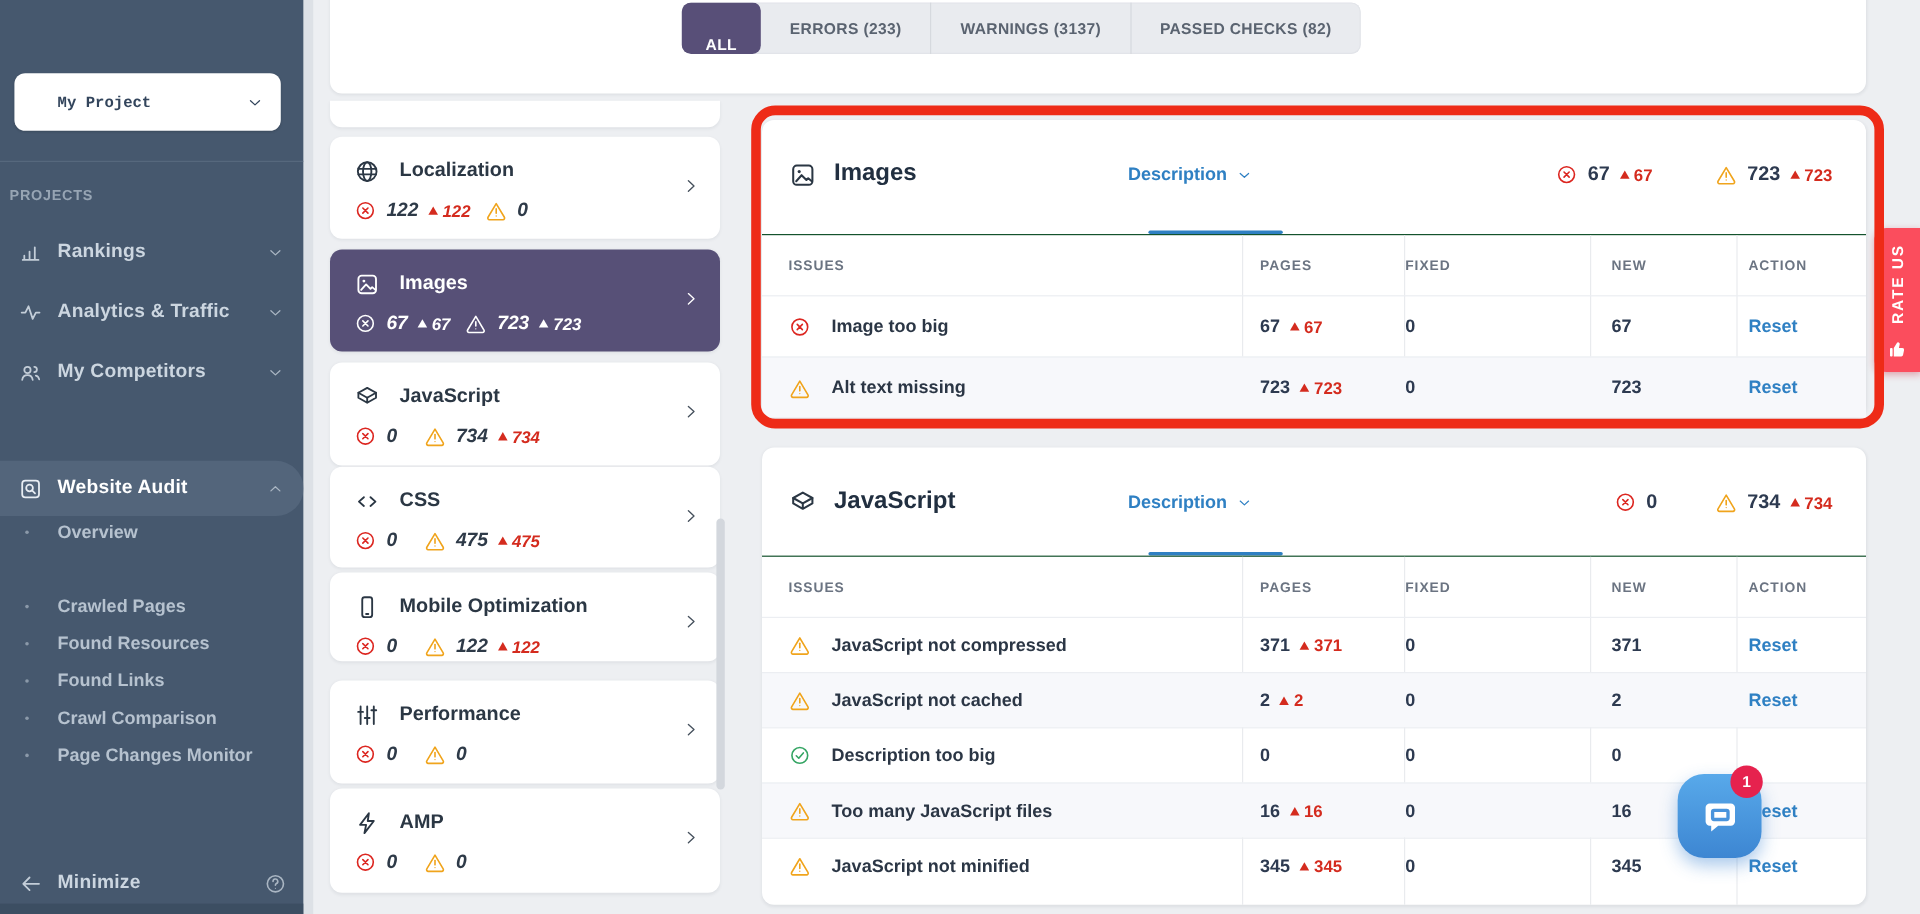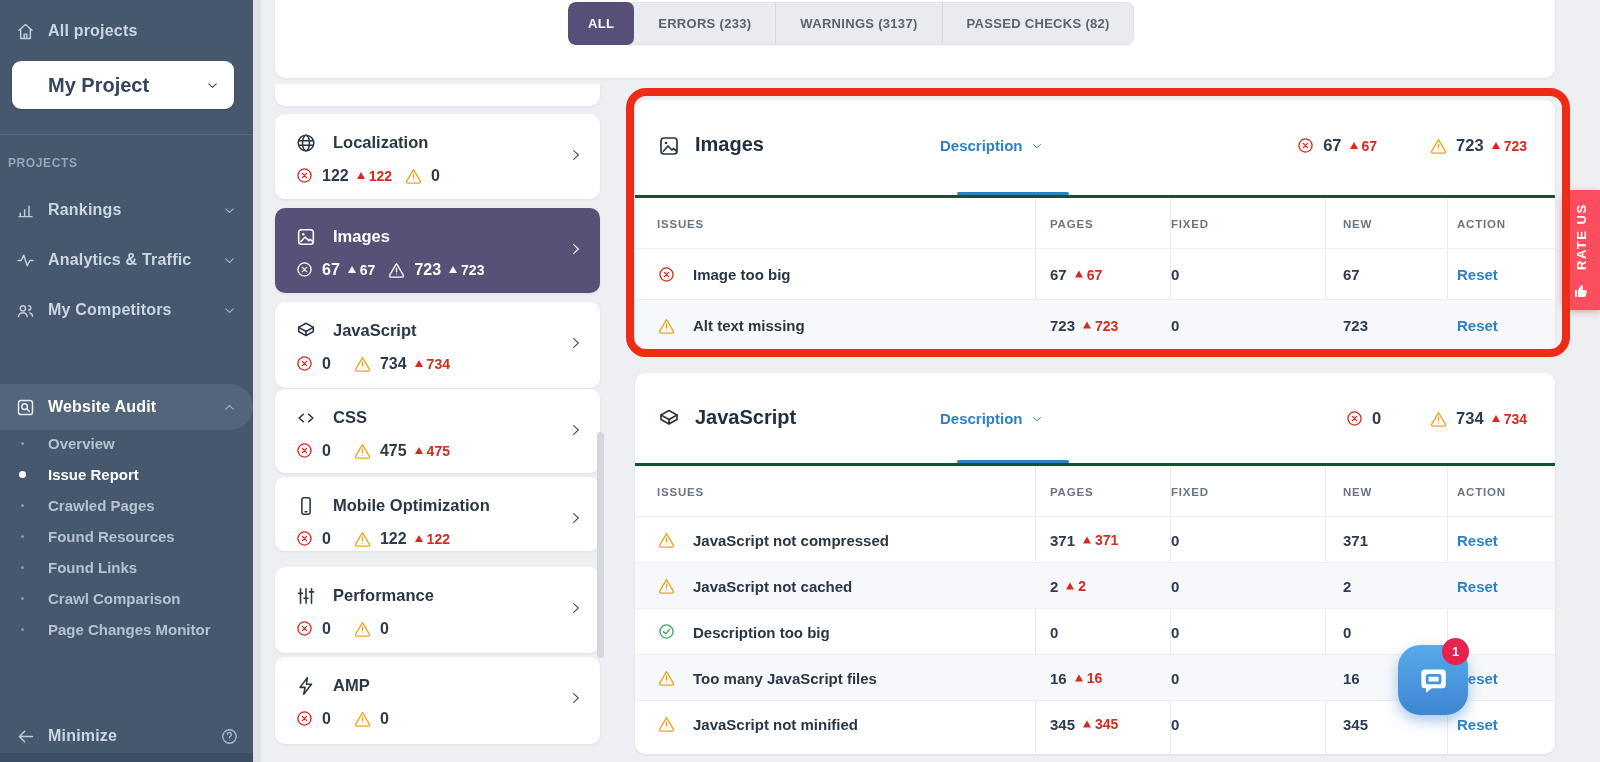--- a/index.html
+++ b/index.html
@@ -15,21 +15,21 @@
   .sb-row { position:absolute; left:0; width:253px; display:flex; align-items:center; cursor:pointer; }
   .sb-ic { position:absolute; left:15px; width:21px; height:21px; color:#c3cdd8; }
   .sb-label { position:absolute; left:48px; font-size:16px; font-weight:700; color:#ccd6e0; letter-spacing:.2px; }
   .sb-chev { position:absolute; right:16px; width:15px; height:15px; color:#aab6c3; }
   .allprojects { top:16px; height:30px; }
   .myproject {
     position:absolute; left:12px; top:61px; width:222px; height:48px; background:#fff;
     border-radius:9px; display:flex; align-items:center; cursor:pointer;
     box-shadow:0 1px 2px rgba(0,0,0,.15);
   }
-  .myproject .mp-label { position:absolute; left:36px; font-size:20px; font-weight:700; color:#33455c; }
+  .myproject .mp-label { position:absolute; left:36px; font-size:13px; font-weight:700; color:#33455c;font-family:Liberation Mono, monospace; }
   .myproject .mp-chev { position:absolute; right:14px; width:15px; height:15px; color:#33455c; }
   .sb-divider { position:absolute; left:0; top:134px; width:253px; height:1px; background:#56687d; }
   .sb-section { position:absolute; left:8px; top:156px; font-size:12px; font-weight:700; letter-spacing:.6px; color:#97a5b4; }
   .nav-rankings { top:188px; height:44px; }
   .nav-analytics { top:238px; height:44px; }
   .nav-competitors { top:288px; height:44px; }
   .nav-marketing { top:338px; height:44px; }
   .nav-audit { top:384px; height:46px; background:#53657b; border-radius:0 24px 24px 0; }
   .nav-audit .sb-label { color:#ffffff; }
   .nav-audit .sb-ic { color:#e8edf3; }
@@ -43,30 +43,30 @@
   .s0{top:428px}.s1{top:459px}.s2{top:490px}.s3{top:521px}.s4{top:552px}.s5{top:583px}.s6{top:614px}
   .sb-help { position:absolute; right:14px; width:19px; height:19px; color:#aab6c3; cursor:pointer; }
   .sb-bottom { position:absolute; left:0; bottom:0; width:253px; height:9px; background:#3c4e62; }
   .scrollstrip { position:absolute; left:253px; top:0; width:8px; height:762px; background:#dde1e6; }
 
   
   .topcard { position:absolute; left:275px; top:-12px; width:1280px; height:90px; background:#fff; border-radius:10px; box-shadow:0 1px 3px rgba(25,39,57,.08); }
   .tabgroup { position:absolute; left:293px; top:14px; height:43px; background:#e9ebef; border-radius:8px; display:flex; align-items:stretch; overflow:hidden; box-shadow:inset 0 0 0 1px #e2e4e9; }
   .tab { display:flex; align-items:center; padding:0 24px; font-size:13px; font-weight:700; color:#5a6370; letter-spacing:.3px; cursor:pointer; position:relative; }
   .tab + .tab { border-left:1px solid #d6d9de; }
-  .tab.active { background:#584f78; color:#fff; border-radius:7px; padding:0 20px; border-left:none; margin:0; }
+  .tab.active { background:#584f78; color:#fff; border-radius:7px; padding:0 20px; border-left:none; margin:0;align-items:flex-end; }
   .tab.active + .tab { border-left:none; }
 
   
   .card-edge { position:absolute; left:275px; top:84px; width:325px; height:22px; background:#fff; border-radius:0 0 10px 10px; box-shadow:0 1px 3px rgba(25,39,57,.07); }
   .cat { position:absolute; left:275px; width:325px; height:85px; background:#fff; border-radius:10px; box-shadow:0 1px 3px rgba(25,39,57,.07); cursor:pointer; }
   .cat .cat-ic { position:absolute; left:20px; top:18px; width:22px; height:22px; color:#2b3744; }
   .cat .cat-name { position:absolute; left:58px; top:19px; font-size:16.5px; font-weight:700; color:#2b3744; }
   .cat .cat-chev { position:absolute; right:16px; top:33px; width:16px; height:16px; color:#47525e; }
-  .cat .counts { position:absolute; left:20px; top:52px; display:flex; align-items:center; gap:8px; }
+  .cat .counts { position:absolute; left:20px; top:52px; display:flex; align-items:center; gap:8px;font-style:italic; }
   .cnt-ic { width:19px; height:19px; }
   .err-c { color:#dc2620; }
   .warn-c { color:#f0a41c; }
   .ok-c { color:#35a564; }
   .cnt-num { font-size:16px; font-weight:600; color:#2e3a48; }
   .delta { display:inline-flex; align-items:center; gap:4px; color:#d42b1e; font-size:14px; font-weight:700; margin-right:4px; }
   .tri { width:0; height:0; border-left:4.5px solid transparent; border-right:4.5px solid transparent; border-bottom:7px solid currentColor; }
   .gap14 { width:6px; }
   .cat.selected { background:#575077; }
   .cat.selected .cat-name, .cat.selected .cat-ic, .cat.selected .cat-chev,
@@ -83,21 +83,21 @@
   .p-head { position:absolute; left:0; top:0; width:920px; }
   .panel1 .p-head { height:95px; } .panel2 .p-head { height:90px; }
   .p-ic { position:absolute; left:22px; top:34px; width:24px; height:24px; color:#2b3744; }
   .p-title { position:absolute; left:60px; top:33px; font-size:20px; font-weight:700; color:#212f40; }
   .p-tab { position:absolute; left:305px; top:37px; display:flex; align-items:center; gap:7px; color:#2f80c3; font-size:15px; font-weight:600; cursor:pointer; }
   .p-tab .tchev { width:14px; height:14px; }
   .p-underline { position:absolute; left:322px; bottom:0; width:112px; height:3px; background:#2f80c3; border-radius:2px; }
   .p-badges { position:absolute; right:24px; top:36px; display:flex; align-items:center; gap:48px; }
   .badge { display:flex; align-items:center; gap:8px; }
   .badge .cnt-num { font-size:16.5px; color:#2d3a50; }
-  .tbl { position:absolute; left:0; right:0; bottom:0; border-top:3px solid #14532d; }
+  .tbl { position:absolute; left:0; right:0; bottom:0; border-top:1px solid #14532d; }
   .panel1 .tbl { top:95px; } .panel2 .tbl { top:90px; }
   .vline { position:absolute; top:0; bottom:0; width:1px; background:#e9ebee; }
   .d1{left:400px}.d2{left:535px}.d3{left:690px}.d4{left:812px}
   .thead { position:relative; height:50px; }
   .th { position:absolute; top:20px; font-size:11.5px; font-weight:700; letter-spacing:.8px; color:#6b7482; }
   .c-issues { left:22px; } .c-pages { left:415px; } .c-fixed { left:536px;text-align:right; } .c-new { left:708px; } .c-action { left:822px; }
   .row { position:relative; border-top:1px solid #eceef2; cursor:pointer; }
   .panel1 .row { height:51px; } .panel2 .row { height:46px; }
   .row.striped { background:#f7f8fb; }
   .row .st-ic { position:absolute; left:22px; top:50%; margin-top:-9.5px; width:19px; height:19px; }
@@ -207,26 +207,20 @@
     <g id="i-thumb">
         <path d="M8.2 20h8.3a2 2 0 0 0 2-1.6l1.1-5.2A2 2 0 0 0 17.6 10.8H13.9l.9-4.2a1.8 1.8 0 0 0-3.3-1.3L8.2 10.8V20z" fill="currentColor" stroke="none"></path>
         <rect x="4" y="10.8" width="2.9" height="9.2" rx="1" fill="currentColor" stroke="none"></rect>
       </g>
   </defs>
 </svg>
 
 <div class="app">
 
   <aside class="sidebar">
-    <div class="sb-row allprojects">
-      <svg class="ic sb-ic" viewBox="0 0 24 24">
-          <use href="#i-home"></use>
-        </svg>
-      <span class="sb-label">All projects</span>
-    </div>
     <div class="myproject">
       <span class="mp-label">My Project</span>
       <svg class="ic mp-chev" viewBox="0 0 24 24" stroke-width="2.2">
           <use href="#i-chevdown"></use>
         </svg>
     </div>
     <div class="sb-divider"></div>
     <div class="sb-section">PROJECTS</div>
 
     <div class="sb-row nav-rankings">
@@ -262,24 +256,20 @@
           <use href="#i-audit"></use>
         </svg>
       <span class="sb-label">Website Audit</span>
       <svg class="ic sb-chev" viewBox="0 0 24 24" stroke-width="2.2">
           <use href="#i-chevup"></use>
         </svg>
     </div>
     <div class="sub s0">
         <span class="dot"></span>
         <span class="sub-label">Overview</span>
-      </div>
-    <div class="sub s1 active">
-        <span class="dot"></span>
-        <span class="sub-label">Issue Report</span>
       </div>
     <div class="sub s3">
         <span class="dot"></span>
         <span class="sub-label">Found Resources</span>
       </div>
     <div class="sub s2">
         <span class="dot"></span>
         <span class="sub-label">Crawled Pages</span>
       </div>
     <div class="sub s4">

